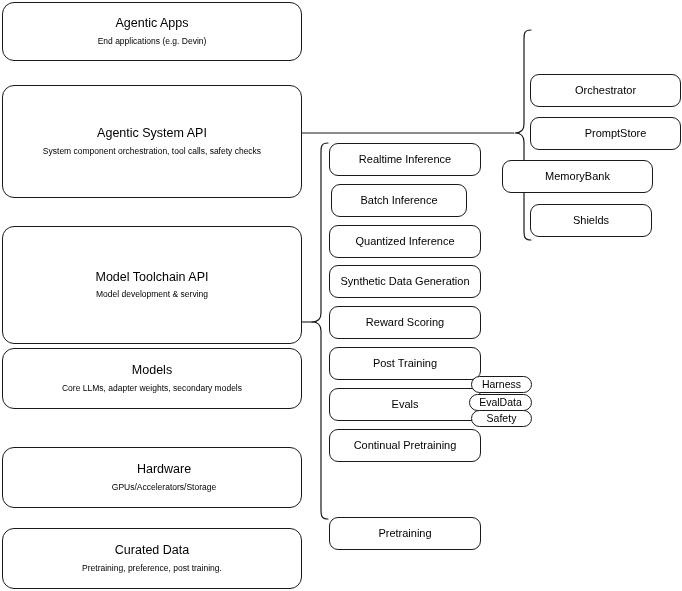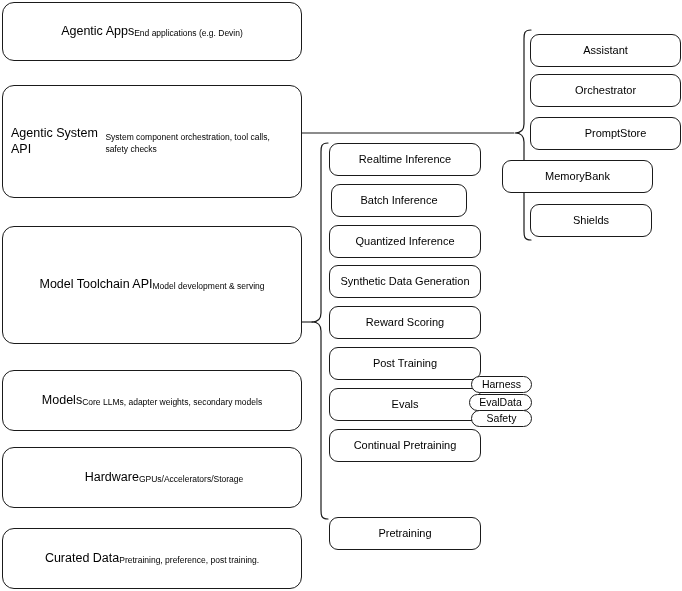--- a/index.html
+++ b/index.html
@@ -17,21 +17,21 @@
     height: 591px;
     overflow: hidden;
     background: #ffffff;
   }
   .node {
     position: absolute;
     box-sizing: border-box;
     background: #ffffff;
     border: 1px solid #1a1a1a;
     display: flex;
-    flex-direction: row;
+    flex-direction: column;
     align-items: center;
     justify-content: center;
     text-align: left;
   }
   
   .layer {
     border-radius: 12px;
     padding: 4px 8px;
   }
   .layer .title {
@@ -91,21 +91,21 @@
   <div class="node layer" style="left:2px; top:85px; width:300px; height:113px;">
     <div class="title">Agentic System API</div>
     <div class="subtitle">System component orchestration, tool calls, safety checks</div>
   </div>
 
   <div class="node layer" style="left:2px; top:226px; width:300px; height:118px;">
     <div class="title">Model Toolchain API</div>
     <div class="subtitle">Model development &amp; serving</div>
   </div>
 
-  <div class="node layer" style="left:2px; top:370px; width:300px; height:61px;">
+  <div class="node layer" style="left:2px; top:348px; width:300px; height:61px;">
     <div class="title">Models</div>
     <div class="subtitle">Core LLMs, adapter weights, secondary models</div>
   </div>
 
   <div class="node layer" style="left:2px; top:447px; width:300px; height:61px;padding-left:32px;">
     <div class="title">Hardware</div>
     <div class="subtitle">GPUs/Accelerators/Storage</div>
   </div>
 
   <div class="node layer" style="left:2px; top:528px; width:300px; height:61px;">
@@ -174,23 +174,20 @@
 
   <div class="brace-wrap" style="left:513px; top:28px; width:22px; height:214px;">
     <svg width="22" height="214" viewBox="0 0 22 214">
       <path class="brace-path" d="M18,2 C11,2 11,6 11,11
                L11,96 C11,102 8,105 2,105
                C8,105 11,108 11,114
                L11,203 C11,208 11,212 18,212"></path>
     </svg>
   </div>
 
-  <div class="node chip" style="left:530px; top:34px; width:151px; height:33px;">
-    <span>Assistant</span>
-  </div>
   <div class="node chip" style="left:530px; top:74px; width:151px; height:33px;">
     <span>Orchestrator</span>
   </div>
   <div class="node chip" style="left:530px; top:117px; width:151px; height:33px;padding-left:20px;">
     <span>PromptStore</span>
   </div>
   <div class="node chip" style="left:502px; top:160px; width:151px; height:33px;">
     <span>MemoryBank</span>
   </div>
   <div class="node chip" style="left:530px; top:204px; width:122px; height:33px;">

